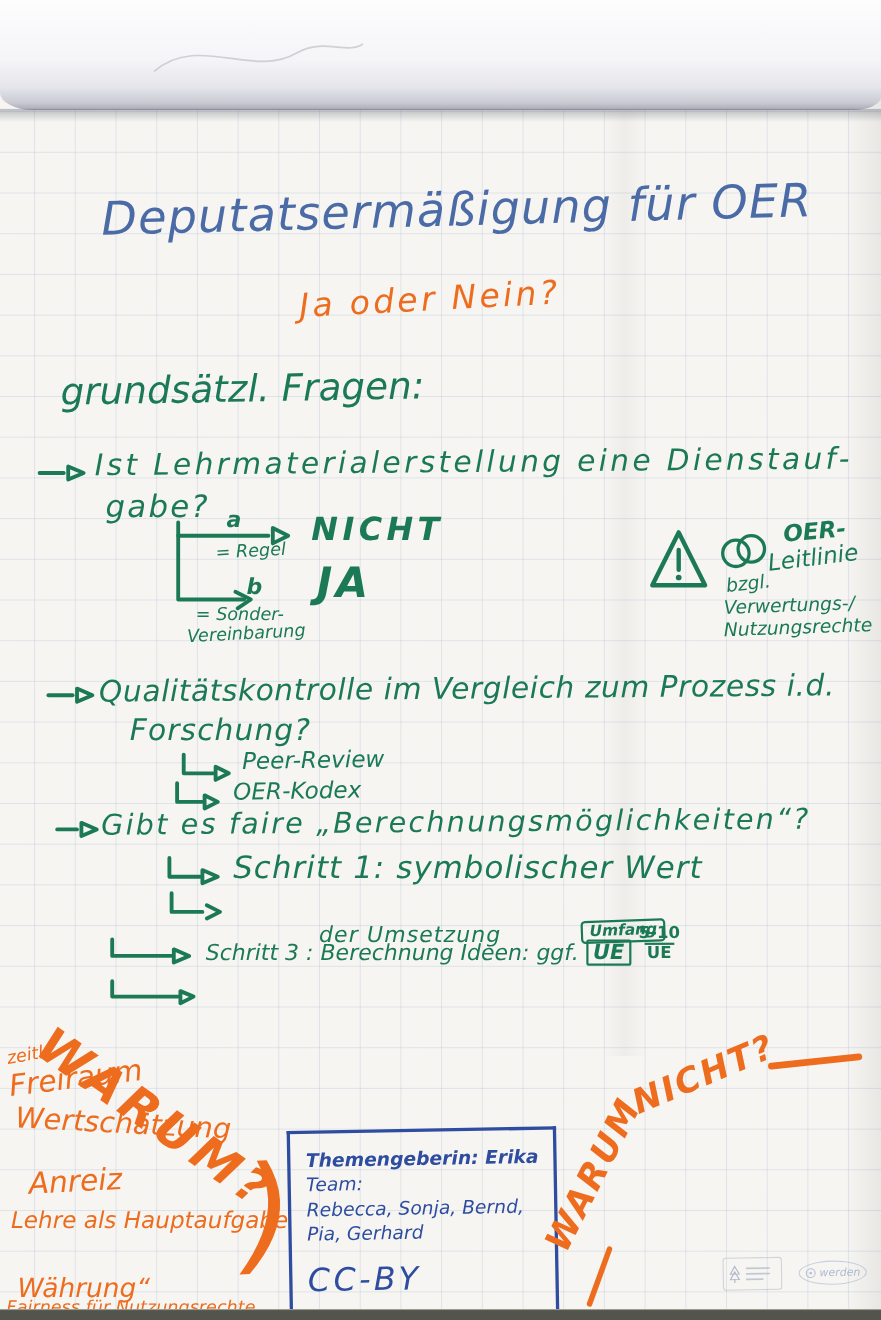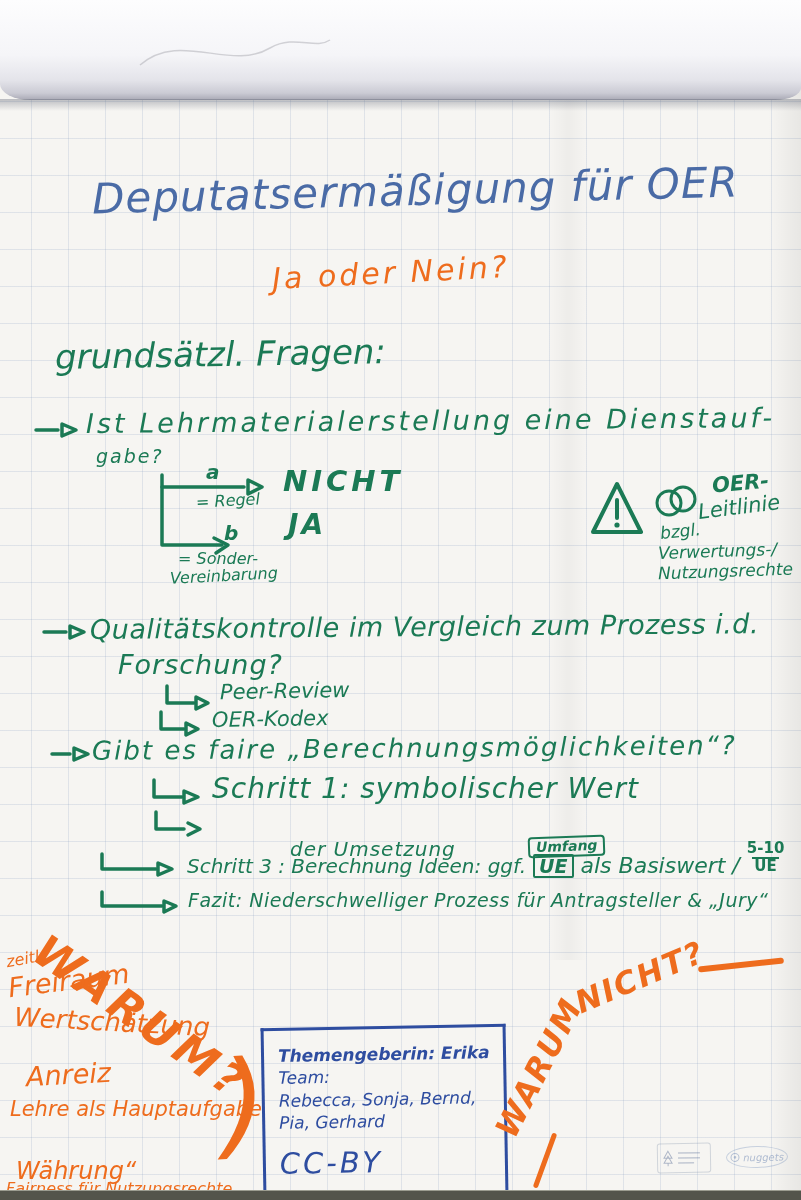--- a/index.html
+++ b/index.html
@@ -56,35 +56,35 @@
   <span class="hand blue" style="left:92px;top:168px;font-size:42px;letter-spacing:1px;transform:rotate(-1.5deg);">Deputatsermäßigung für OER</span>
   <span class="hand orange" style="left:272px;top:256px;font-size:30px;letter-spacing:3px;transform:rotate(-3deg);">Ja oder Nein?</span>
 
   <span class="hand green" style="left:55px;top:336px;font-size:34px;transform:rotate(-1deg);">grundsätzl. Fragen:</span>
 
   <svg class="draw" style="left:34px;top:420px;" width="50" height="20">
     <line class="stroke-g" x1="2" y1="10" x2="24" y2="10"></line>
     <path class="stroke-g" d="M28 4 L42 10 L28 16 Z"></path>
   </svg>
   <span class="hand green" style="left:86px;top:406px;font-size:27px;letter-spacing:3px;transform:rotate(-0.5deg);">Ist Lehrmaterialerstellung eine Dienstauf-</span>
-  <span class="hand green" style="left:96px;top:446px;font-size:19px;letter-spacing:2px;">gabe?</span>
+  <span class="hand green" style="left:96px;top:446px;font-size:28px;letter-spacing:2px;">gabe?</span>
 
   <svg class="draw" style="left:148px;top:470px;" width="130" height="120">
     <path class="stroke-g" d="M14 5 V17 H96"></path>
     <path class="stroke-g" d="M100 10 L114 17 L100 24 Z"></path>
     <path class="stroke-g" d="M14 17 V75 H74"></path>
     <path class="stroke-g" d="M66 68 L80 75 L68 83"></path>
   </svg>
   <span class="hand green" style="left:206px;top:461px;font-size:20px;font-weight:bold;">a</span>
   <span class="hand green" style="left:196px;top:492px;font-size:16px;transform:rotate(-3deg);">= Regel</span>
   <span class="hand green" style="left:283px;top:466px;font-size:29px;font-weight:bold;letter-spacing:4px;">NICHT</span>
   <span class="hand green" style="left:224px;top:522px;font-size:20px;font-weight:bold;">b</span>
   <span class="hand green" style="left:178px;top:550px;font-size:16px;">= Sonder-</span>
   <span class="hand green" style="left:170px;top:567px;font-size:16px;transform:rotate(-3deg);">Vereinbarung</span>
-  <span class="hand green" style="left:288px;top:510px;font-size:28px;font-weight:bold;letter-spacing:3px;">JA</span>
+  <span class="hand green" style="left:288px;top:510px;font-size:38px;font-weight:bold;letter-spacing:3px;">JA</span>
 
   <svg class="draw" style="left:588px;top:478px;" width="58" height="62">
     <path class="stroke-g" style="stroke-width:4" d="M29 6 L53 54 L5 54 Z"></path>
     <line class="stroke-g" style="stroke-width:4" x1="29" y1="22" x2="29" y2="40"></line>
     <circle cx="29" cy="47" r="2.6" fill="#1b7a55"></circle>
   </svg>
   <svg class="draw" style="left:652px;top:482px;" width="54" height="38">
     <circle class="stroke-g" style="stroke-width:3" cx="17" cy="21" r="12"></circle>
     <circle class="stroke-g" style="stroke-width:3" cx="31" cy="17" r="12"></circle>
   </svg>
@@ -131,32 +131,30 @@
 
   <span class="hand green umfang-box" style="left:528px;top:836px;font-size:14px;font-weight:bold;transform:rotate(-2deg);">Umfang</span>
 
   <div class="step3row" style="left:96px;top:852px;width:700px;">
     <svg width="84" height="28" style="overflow:visible;flex:none;">
       <path class="stroke-g" d="M6 2 V17 H60"></path>
       <path class="stroke-g" d="M62 11 L76 17 L62 23 Z"></path>
     </svg>
     <span class="hand green" style="position:static;font-size:20px;">Schritt 3 : Berechnung Ideen: ggf.</span>
     <span class="hand green ue-box" style="position:static;font-size:19px;font-weight:bold;">UE</span>
-    <span class="hand green" style="position:static;font-size:22px;">als Basiswert /</span>
     <span class="frac green" style="font-size:15px;margin-top:-16px;">
       <span>5-10</span>
       <span class="fb">UE</span>
     </span>
   </div>
 
   <svg class="draw" style="left:96px;top:892px;" width="90" height="24">
     <path class="stroke-g" d="M6 0 V14 H66"></path>
     <path class="stroke-g" d="M68 9 L80 14 L68 20 Z"></path>
   </svg>
-  <span class="hand green" style="left:188px;top:890px;font-size:19px;letter-spacing:0.5px;">Fazit: Niederschwelliger Prozess für Antragsteller &amp; „Jury“</span>
 
   <span class="hand orange" style="left:52px;top:926px;font-size:44px;font-weight:bold;letter-spacing:5px;transform:rotate(35deg);transform-origin:0 0;">WARUM?</span>
   <span class="hand orange" style="left:6px;top:950px;font-size:16px;transform:rotate(-10deg);">zeitl.</span>
   <span class="hand orange" style="left:8px;top:966px;font-size:27px;transform:rotate(-7deg);">Freiraum</span>
   <span class="hand orange" style="left:14px;top:1008px;font-size:26px;transform:rotate(3deg);">Wertschätzung</span>
   <span class="hand orange" style="left:26px;top:1060px;font-size:27px;transform:rotate(-3deg);">Anreiz</span>
   <span class="hand orange" style="left:10px;top:1098px;font-size:21px;">Lehre als Hauptaufgabe</span>
   <span class="hand orange" style="left:16px;top:1158px;font-size:24px;">Währung“</span>
   <span class="hand orange" style="left:6px;top:1180px;font-size:16px;">Fairness für Nutzungsrechte</span>
   <span class="hand orange" style="left:222px;top:1040px;font-size:115px;transform:rotate(-3deg);font-weight:normal;">)</span>
@@ -183,17 +181,17 @@
       <line x1="0" y1="3" x2="22" y2="3" stroke="rgba(90,110,150,.5)" stroke-width="1.5"></line>
       <line x1="0" y1="8" x2="22" y2="8" stroke="rgba(90,110,150,.5)" stroke-width="1.5"></line>
       <line x1="0" y1="13" x2="16" y2="13" stroke="rgba(90,110,150,.5)" stroke-width="1.5"></line>
     </svg>
   </div>
   <div class="brand-oval" style="left:726px;top:1146px;width:60px;height:20px;">
     <svg width="10" height="10">
       <circle cx="5" cy="5" r="4" fill="none" stroke="rgba(90,120,170,.6)" stroke-width="1"></circle>
       <circle cx="5" cy="5" r="1.3" fill="rgba(90,120,170,.6)"></circle>
     </svg>
-    <span style="font-size:10px;font-style:italic;color:rgba(90,120,170,.65);">nuggets</span>
+    <span style="font-size:10px;font-style:italic;color:rgba(90,120,170,.65);">werden</span>
   </div>
 
   <div class="tray"></div>
 </div>
 
 </body></html>

